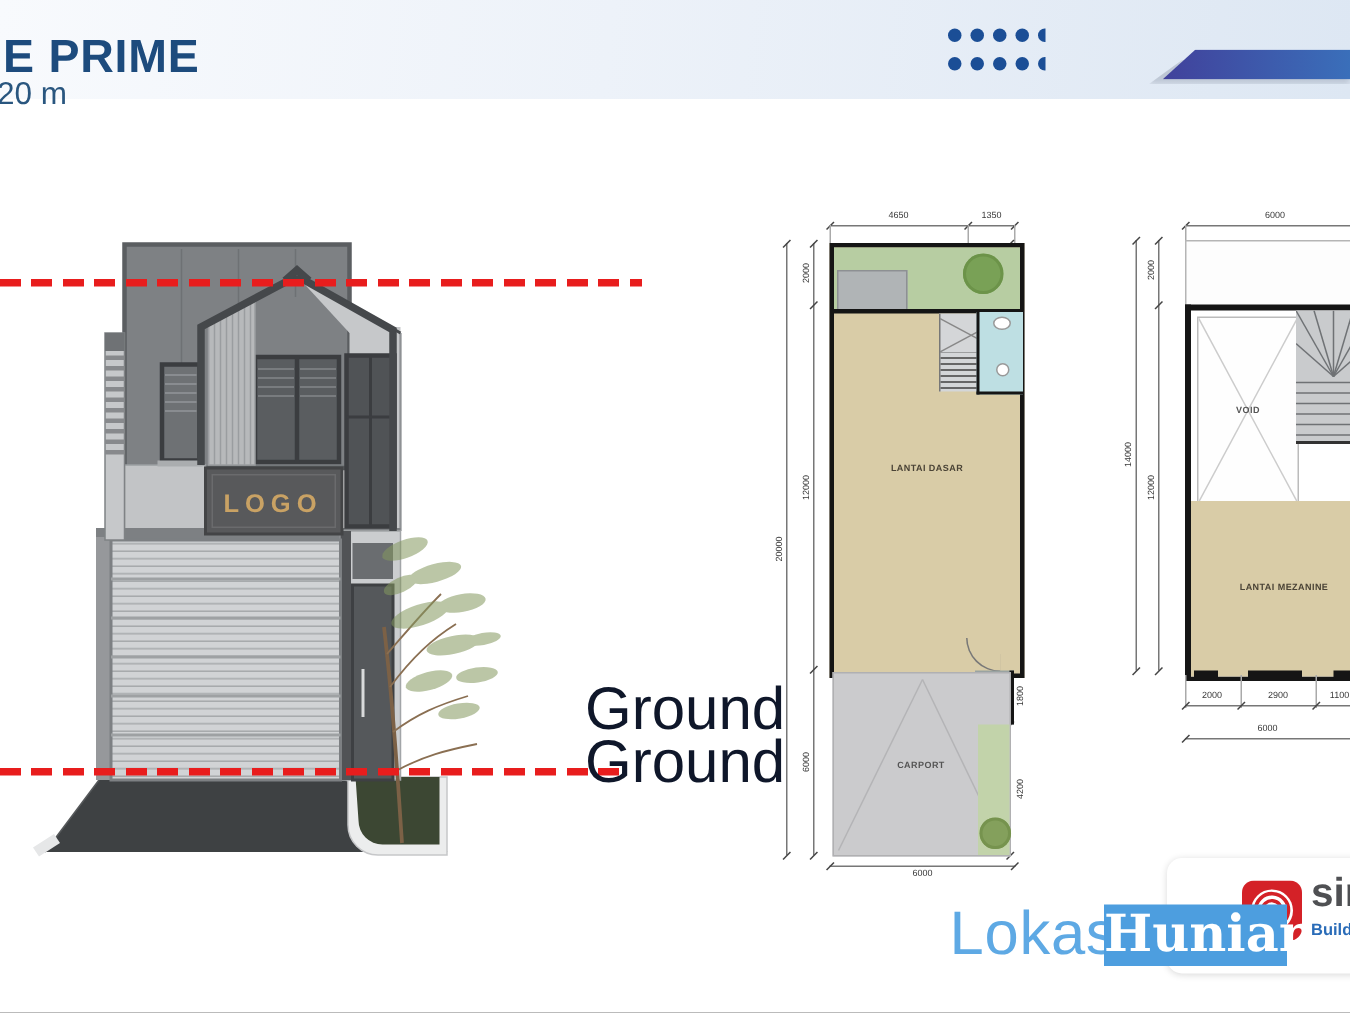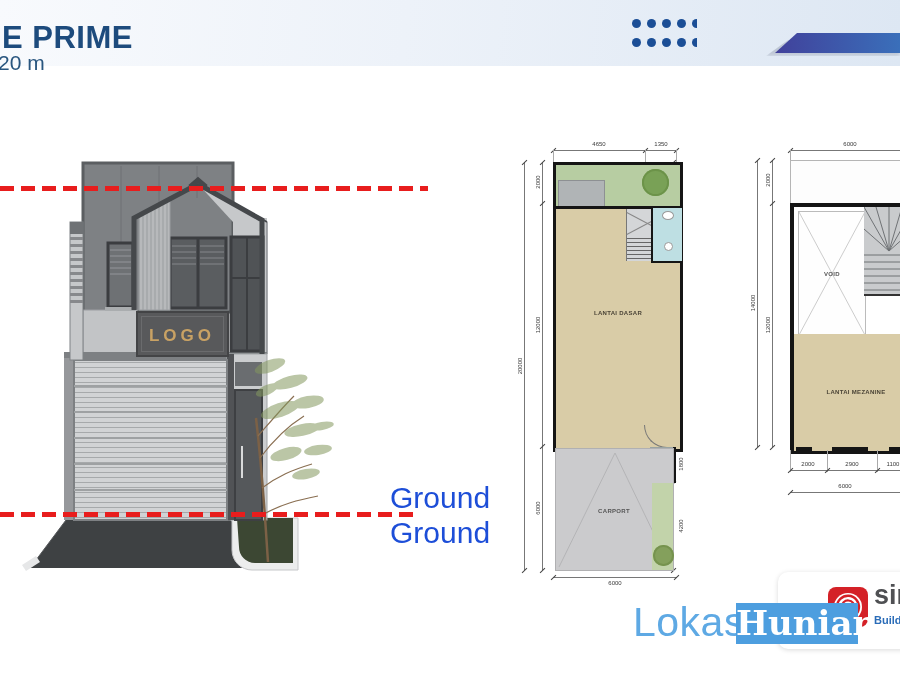--- a/index.html
+++ b/index.html
@@ -19,21 +19,21 @@
     clip-path:polygon(0 100%,22px 0,100% 0,100% 100%);filter:blur(2px);}
   .ribbon{left:775px;top:33px;width:125px;height:20px;
     background:linear-gradient(90deg,#41419b 0%,#3a6fba 100%);
     clip-path:polygon(0 100%,22px 0,100% 0,100% 100%);}
 
   
   .dashline{height:5px;background:repeating-linear-gradient(90deg,#e81d1d 0 14px,transparent 14px 21px);}
   .dash1{left:0;top:186px;width:428px;}
   .dash2{left:0;top:512px;width:420px;}
 
-  .ground-label{left:390px;top:456px;font-size:30px;line-height:35px;color:#1d4ed8;margin-top:24px;}
+  .ground-label{left:390px;top:456px;font-size:40px;line-height:35px;color:#0f172a;}
 
   
   .dimlab{position:absolute;font-size:6px;color:#3a3a3a;text-align:center;white-space:nowrap;}
   .vlab{position:absolute;font-size:6px;color:#3a3a3a;white-space:nowrap;
         transform:translate(-50%,-50%) rotate(-90deg);}
   .dimh{position:absolute;height:1px;background:#777;}
   .dimv{position:absolute;width:1px;background:#777;}
   .tick{position:absolute;width:7px;height:1px;background:#444;transform:rotate(-45deg);}
   .ext{position:absolute;background:#aaa;}
   .plan-label{position:absolute;font-size:6px;color:#4a4336;letter-spacing:.3px;white-space:nowrap;

